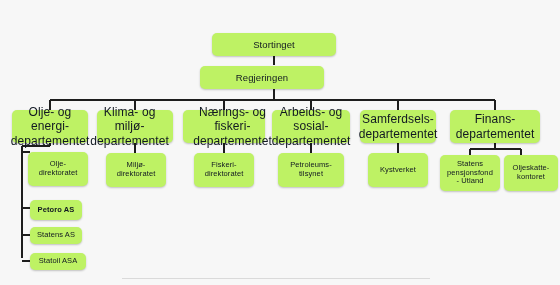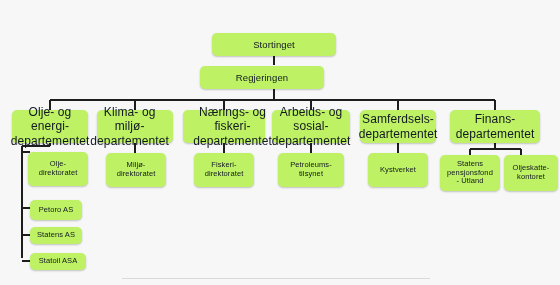--- a/index.html
+++ b/index.html
@@ -161,21 +161,21 @@
   <div class="node lvl-agency" style="left:440px; top:155px; width:60px; height:36px;">
     <span class="node-label">Statens
 pensjonsfond
 - Utland</span>
   </div>
   <div class="node lvl-agency" style="left:504px; top:155px; width:54px; height:36px;">
     <span class="node-label">Oljeskatte-
 kontoret</span>
   </div>
 
-  <div class="node lvl-company" style="left:30px; top:200px; width:52px; height:20px;">
+  <div class="node lvl-company" style="left:30px; top:200px; width:52px; height:20px;font-weight:bold;">
     <span class="node-label">Petoro AS</span>
   </div>
   <div class="node lvl-company" style="left:30px; top:227px; width:52px; height:17px;">
     <span class="node-label">Statens AS</span>
   </div>
   <div class="node lvl-company" style="left:30px; top:253px; width:56px; height:17px;align-items:center;">
     <span class="node-label">Statoil ASA</span>
   </div>
 
   <div class="bottom-rule" style="left:122px; top:278px; width:308px;"></div>

